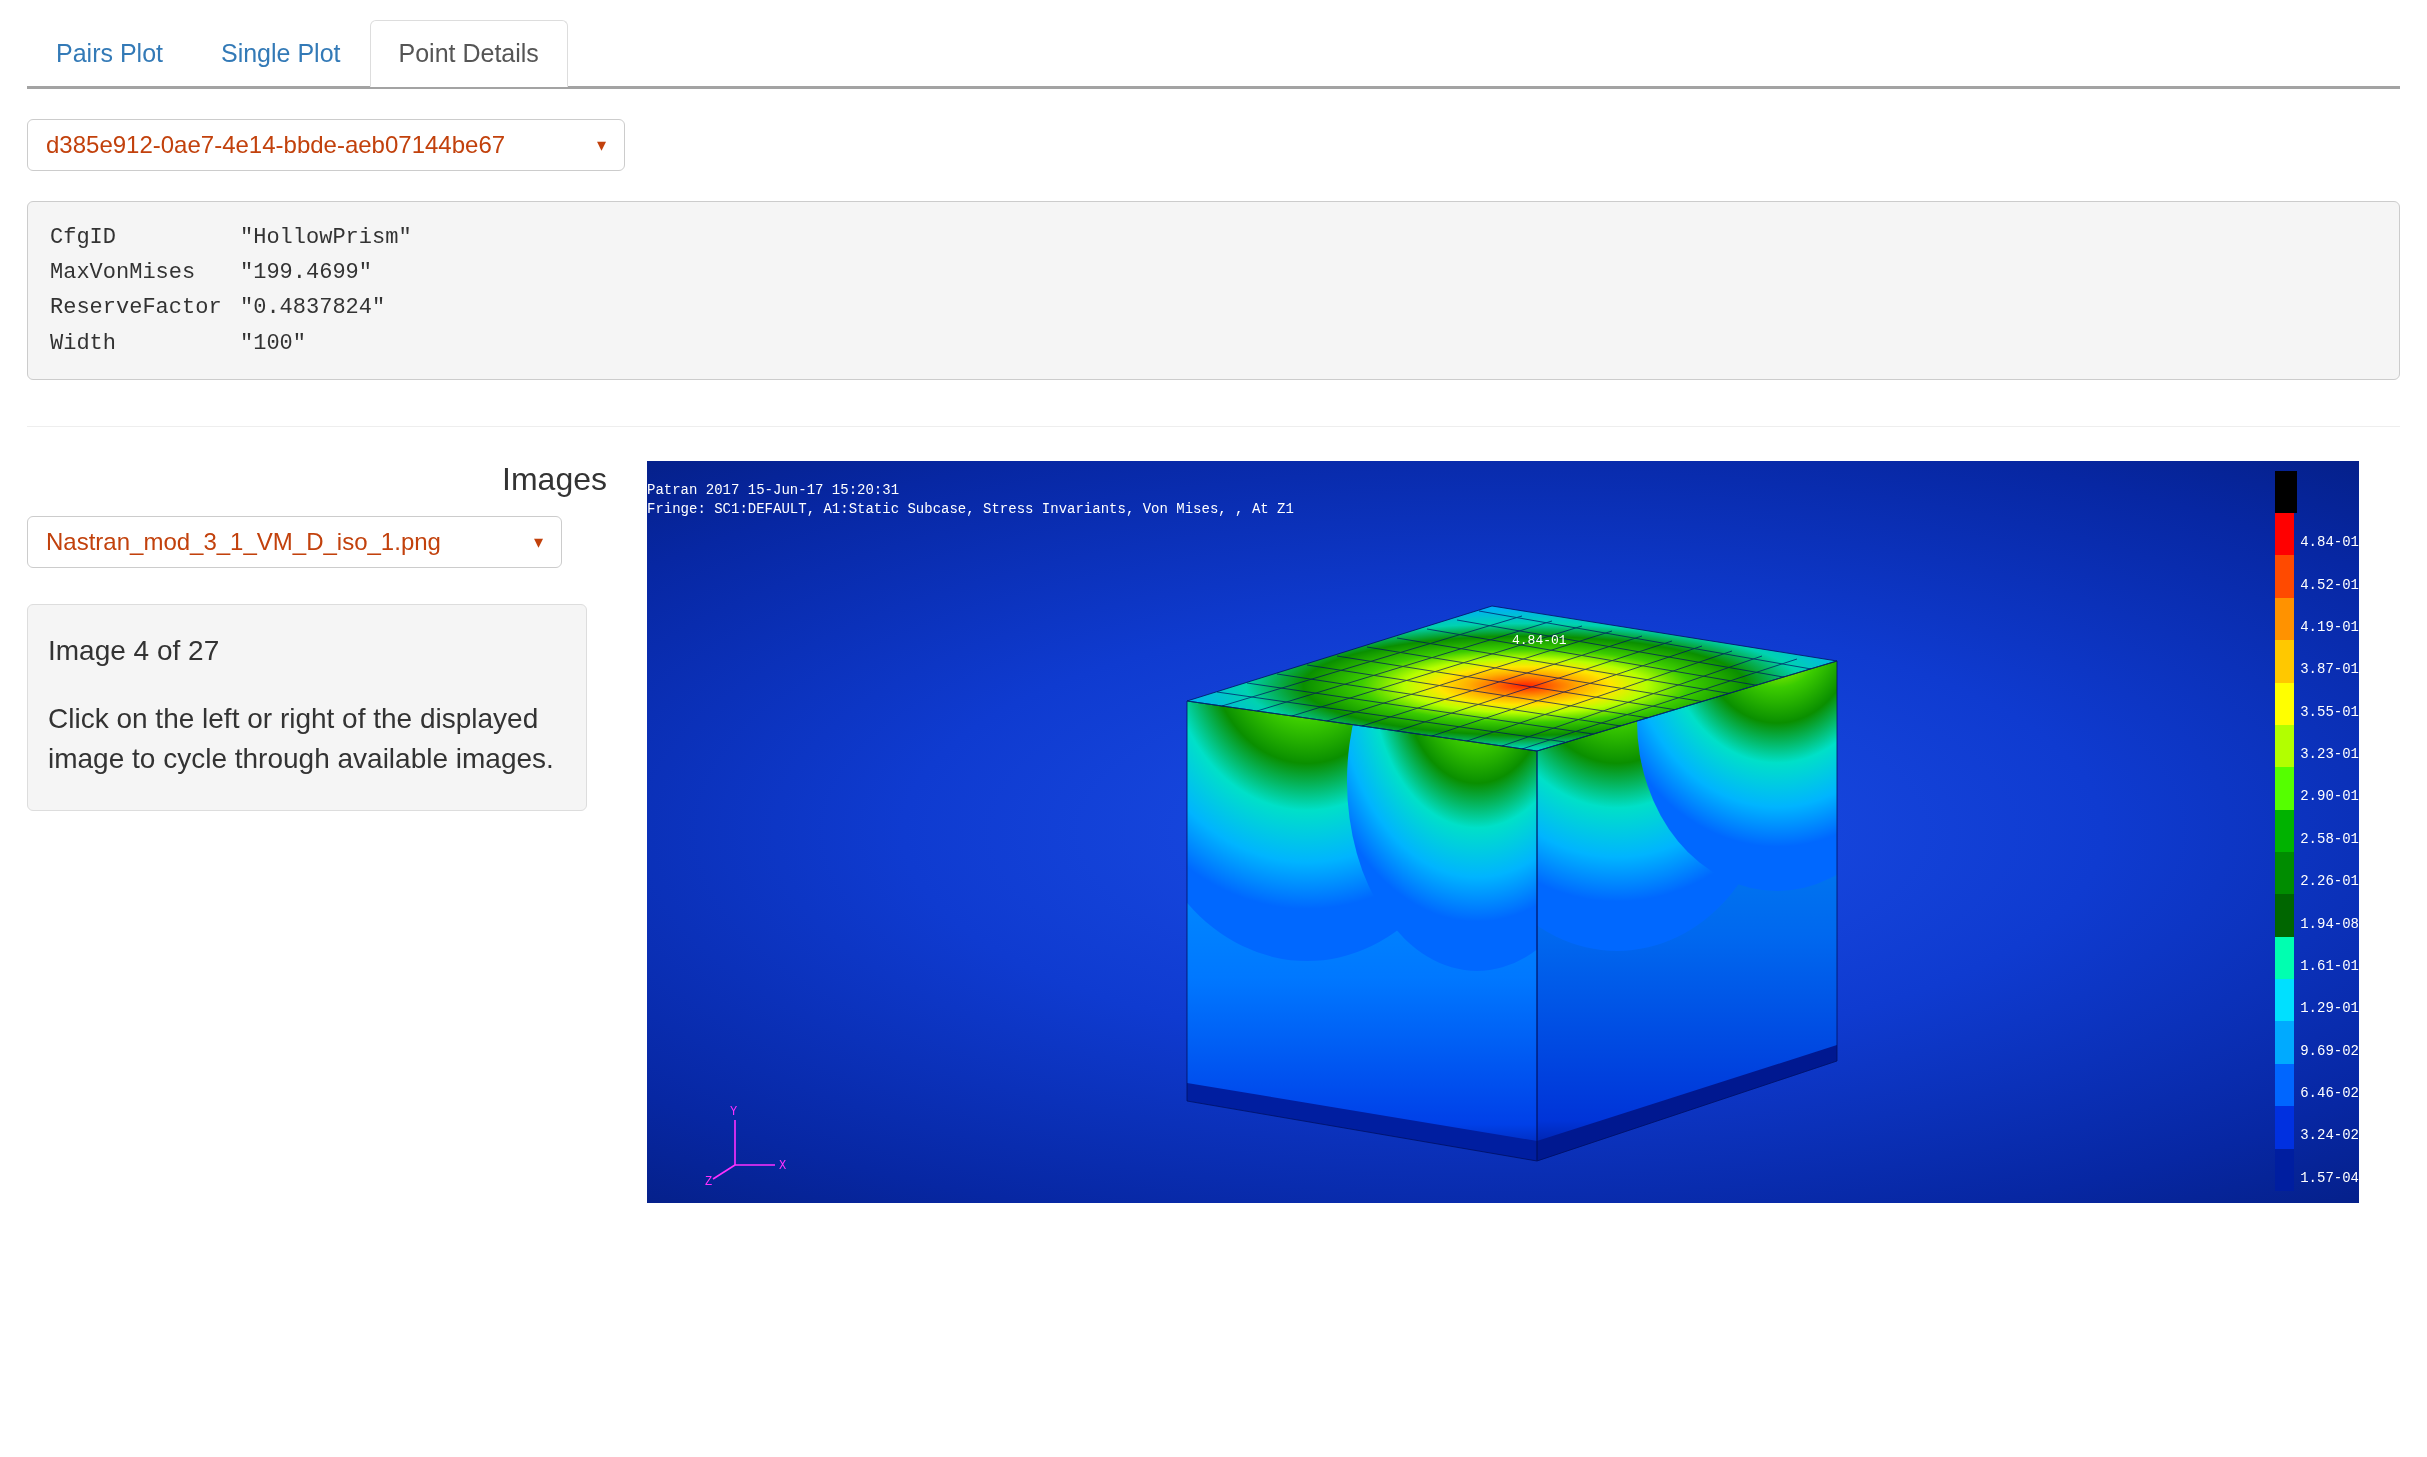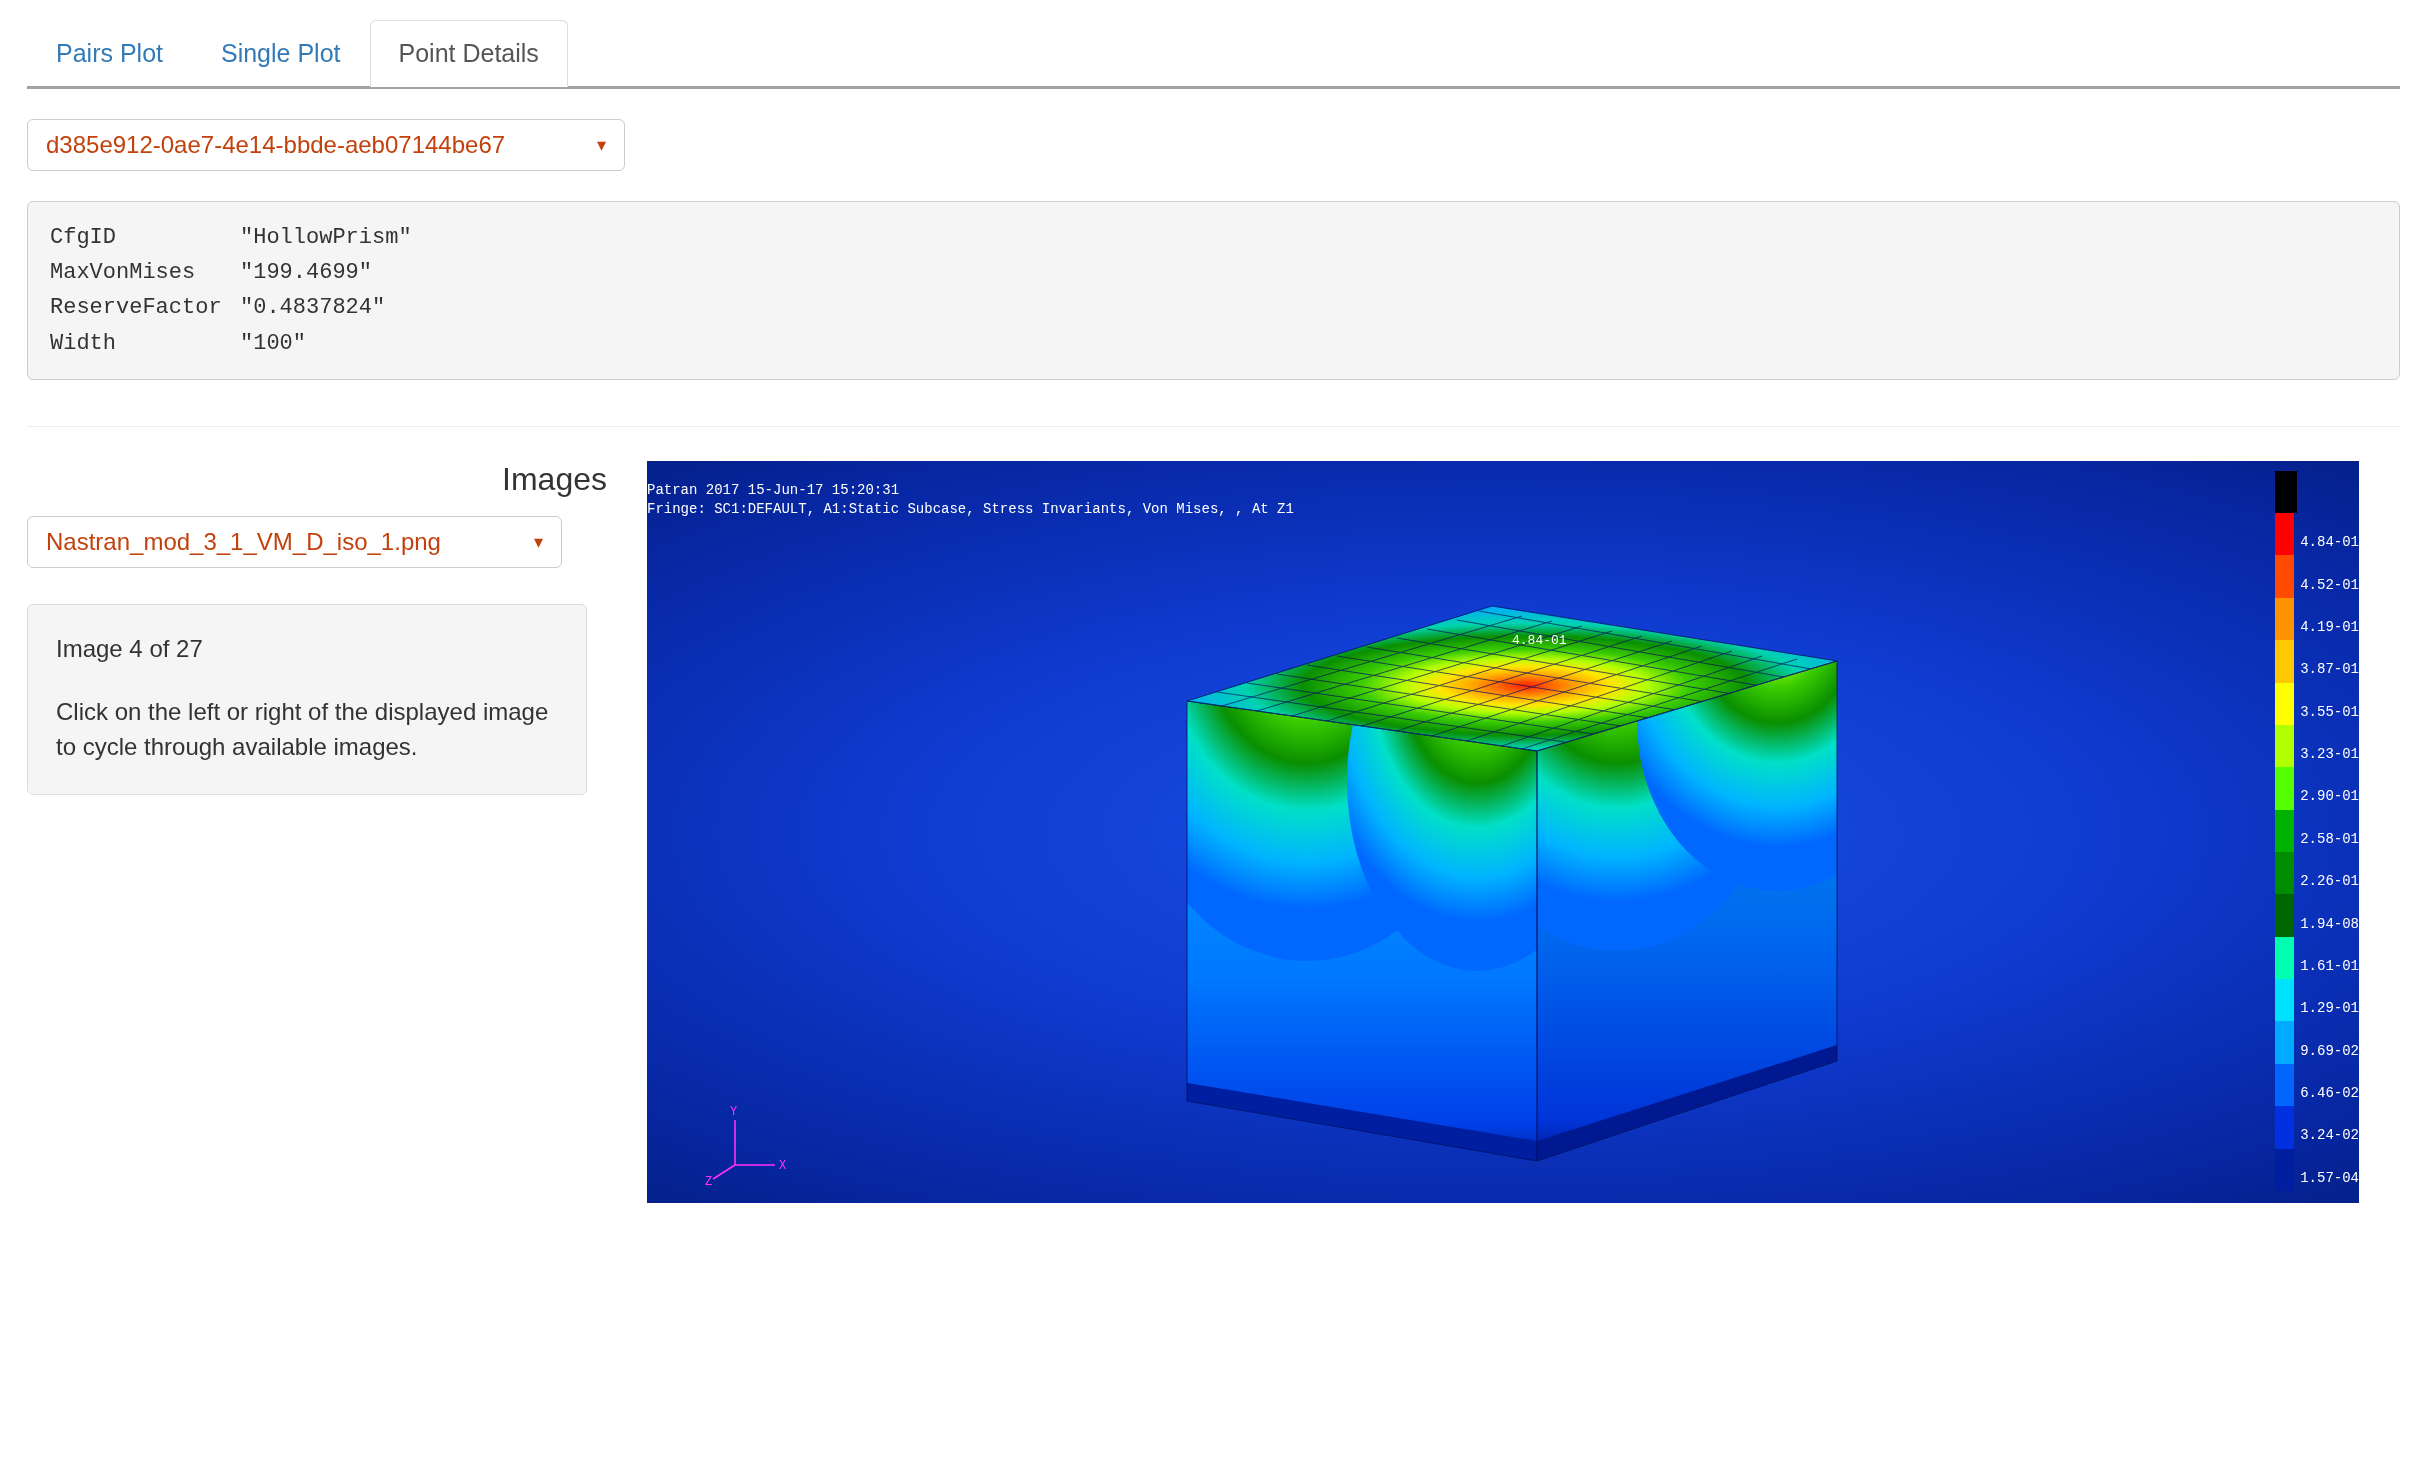--- a/index.html
+++ b/index.html
@@ -82,23 +82,23 @@
   .left-col { width: 580px; flex: 0 0 580px; }
   .images-heading {
     font-size: 32px; font-weight: 400; color:#333; margin: 0 0 18px; text-align: right;
   }
   #image-select { width: 535px; font-size:24px; }
   .hint-box {
     margin-top: 36px;
     border: 1px solid #ddd;
     border-radius: 6px;
     background: #f5f5f5;
-    padding: 30px 28px;
+    padding: 30px 20px;
     width: 560px;
-    font-size: 24px;
+    font-size: 28px;
     color:#333;
   }
   .hint-box p { margin: 0 0 32px; }
   .hint-box p:last-child { margin-bottom: 0; line-height:1.45; }
 
   
   .render-panel {
     position: relative;
     width: 1712px;
     height: 742px;

